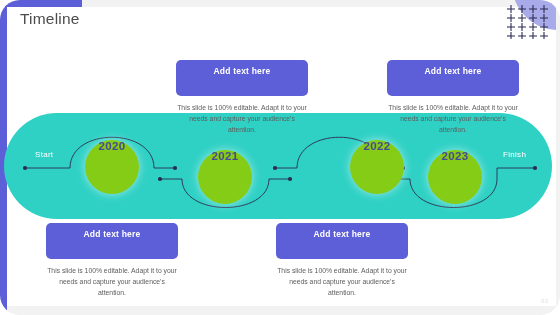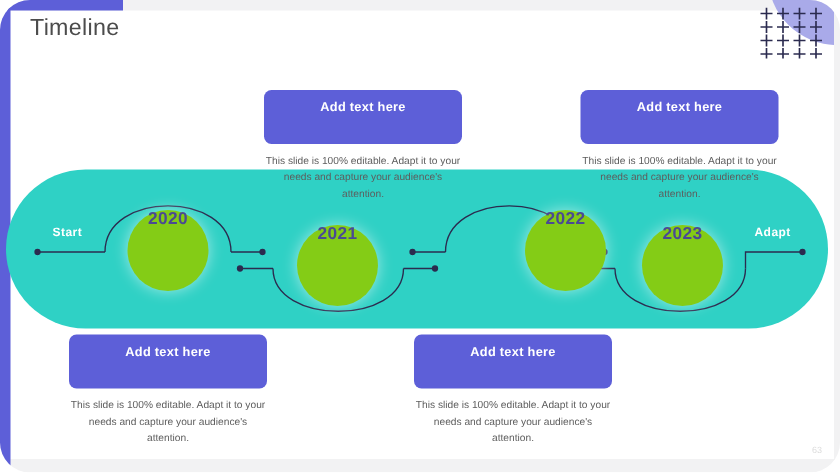--- a/index.html
+++ b/index.html
@@ -114,21 +114,21 @@
     font-size: 11.5px;
     font-weight: 700;
     color: #4a4a94;
     letter-spacing: 0.3px;
   }
 
   
   .endcap-label {
     position: absolute;
     font-size: 8px;
-    font-weight: 700;
+    font-weight: 400;
     color: #ffffff;
     letter-spacing: 0.3px;
   }
 
   
   .block {
     position: absolute;
     width: 132px;
     text-align: center;
   }
@@ -272,21 +272,21 @@
     <span class="node-year">2021</span>
   </div>
   <div class="node" style="left:313px; top:140px;margin-left:37px;">
     <span class="node-year">2022</span>
   </div>
   <div class="node" style="left:428px; top:150px;">
     <span class="node-year">2023</span>
   </div>
 
   <div class="endcap-label" style="left:35px; top:150px;">Start</div>
-  <div class="endcap-label" style="left:503px; top:150px;">Adapt</div>
+  <div class="endcap-label" style="left:503px; top:150px;">Finish</div>
 
   <div class="block" style="left:176px; top:60px;">
     <button class="block-btn">Add text here</button>
     <div class="block-desc">This slide is 100% editable. Adapt it to your needs and capture your audience's attention.</div>
   </div>
 
   <div class="block" style="left:387px; top:60px;">
     <button class="block-btn">Add text here</button>
     <div class="block-desc">This slide is 100% editable. Adapt it to your needs and capture your audience's attention.</div>
   </div>

